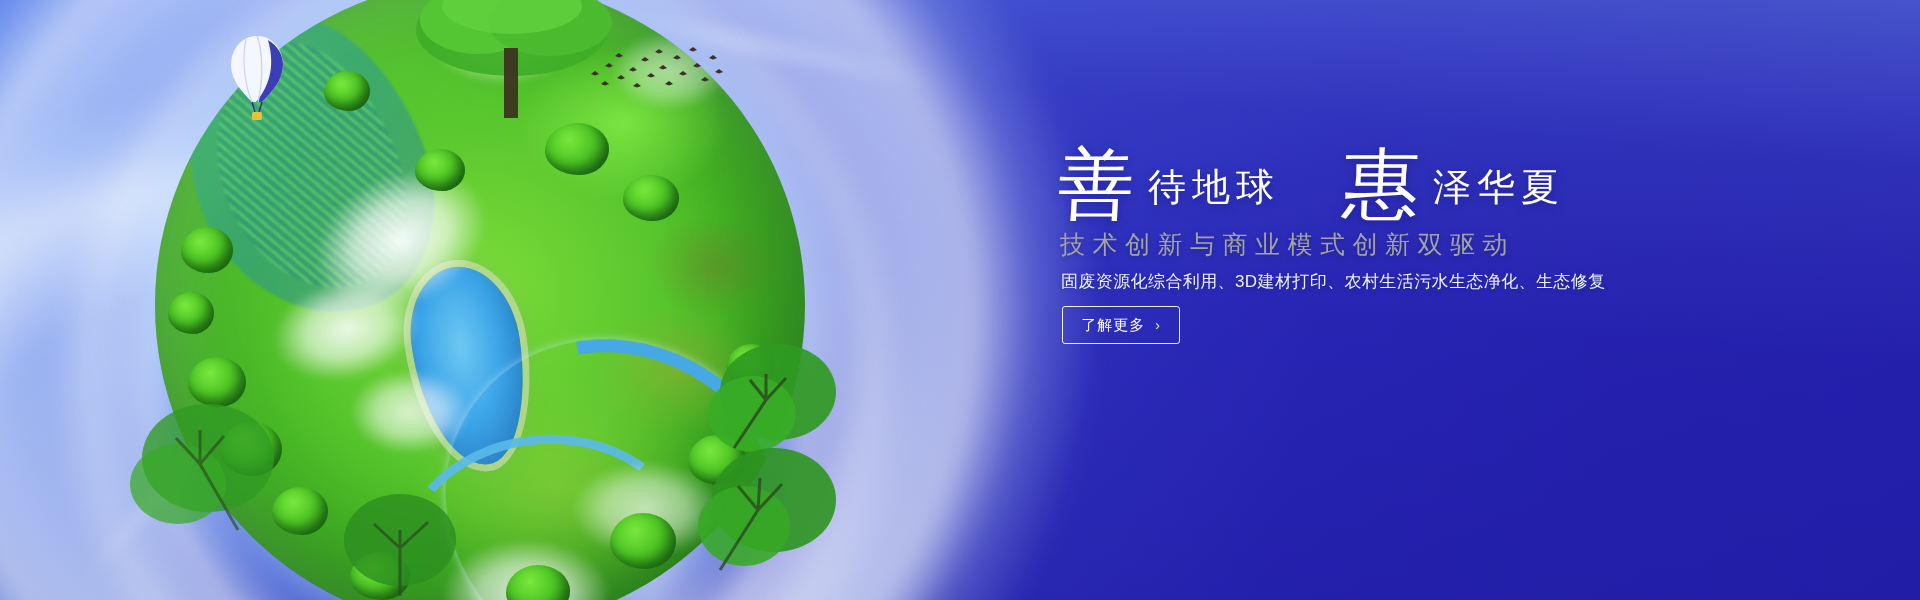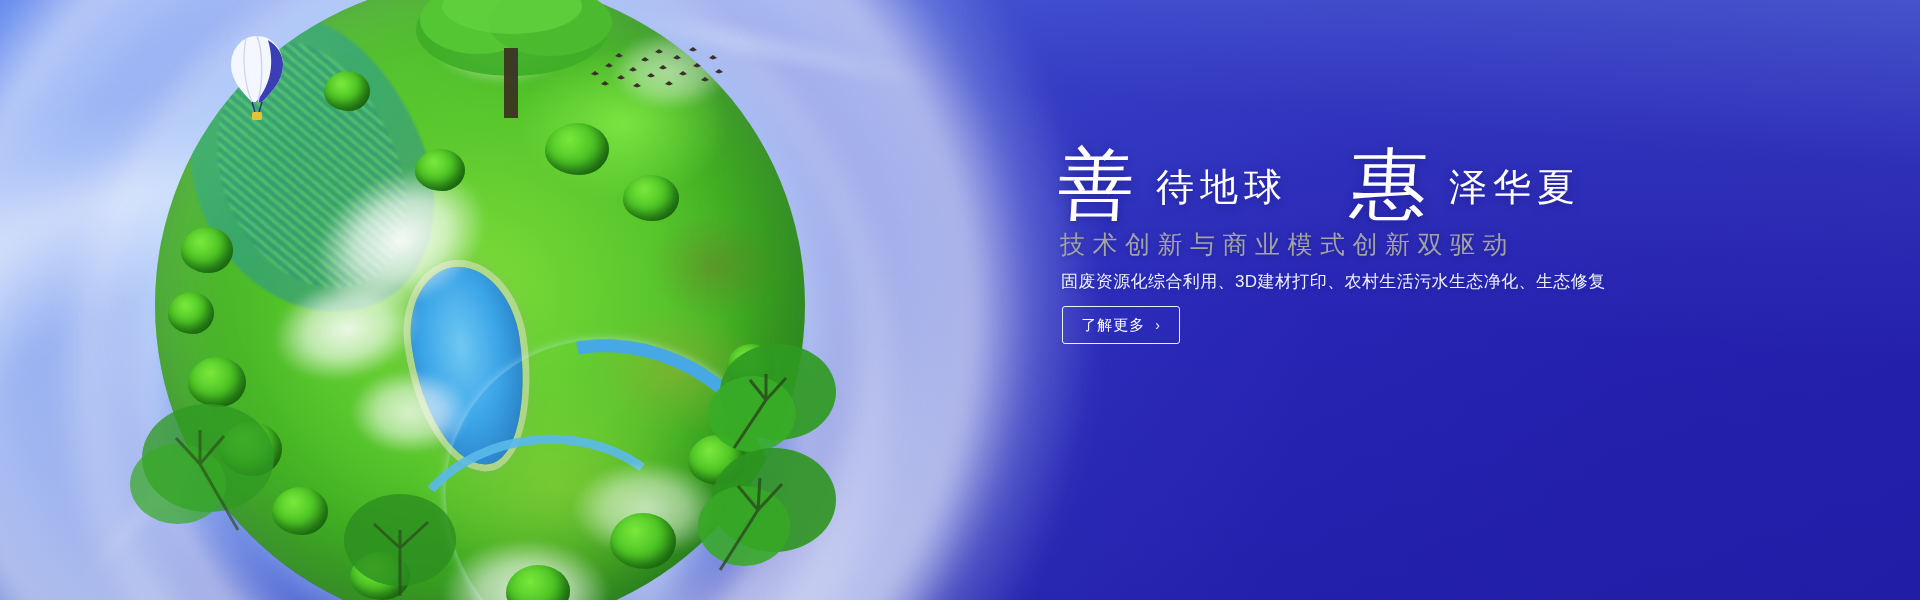--- a/index.html
+++ b/index.html
@@ -262,21 +262,21 @@
     letter-spacing: 0;
     display: inline-block;
     transform: translateY(6px) skewX(-3deg);
   }
   .hl-small {
     font-family: "Liberation Serif", "DejaVu Serif", serif;
     font-size: 38px;
     line-height: 1;
     letter-spacing: 6px;
     display: inline-block;
-    margin-left: 22px;
+    margin-left: 14px;
     transform: translateY(-4px);
   }
   .hl-gap { display: inline-block; width: 54px; }
 
   .subtitle {
     position: absolute;
     top: 228px;
     left: 2px;
     color: #a3a3a3;
     font-size: 25px;

